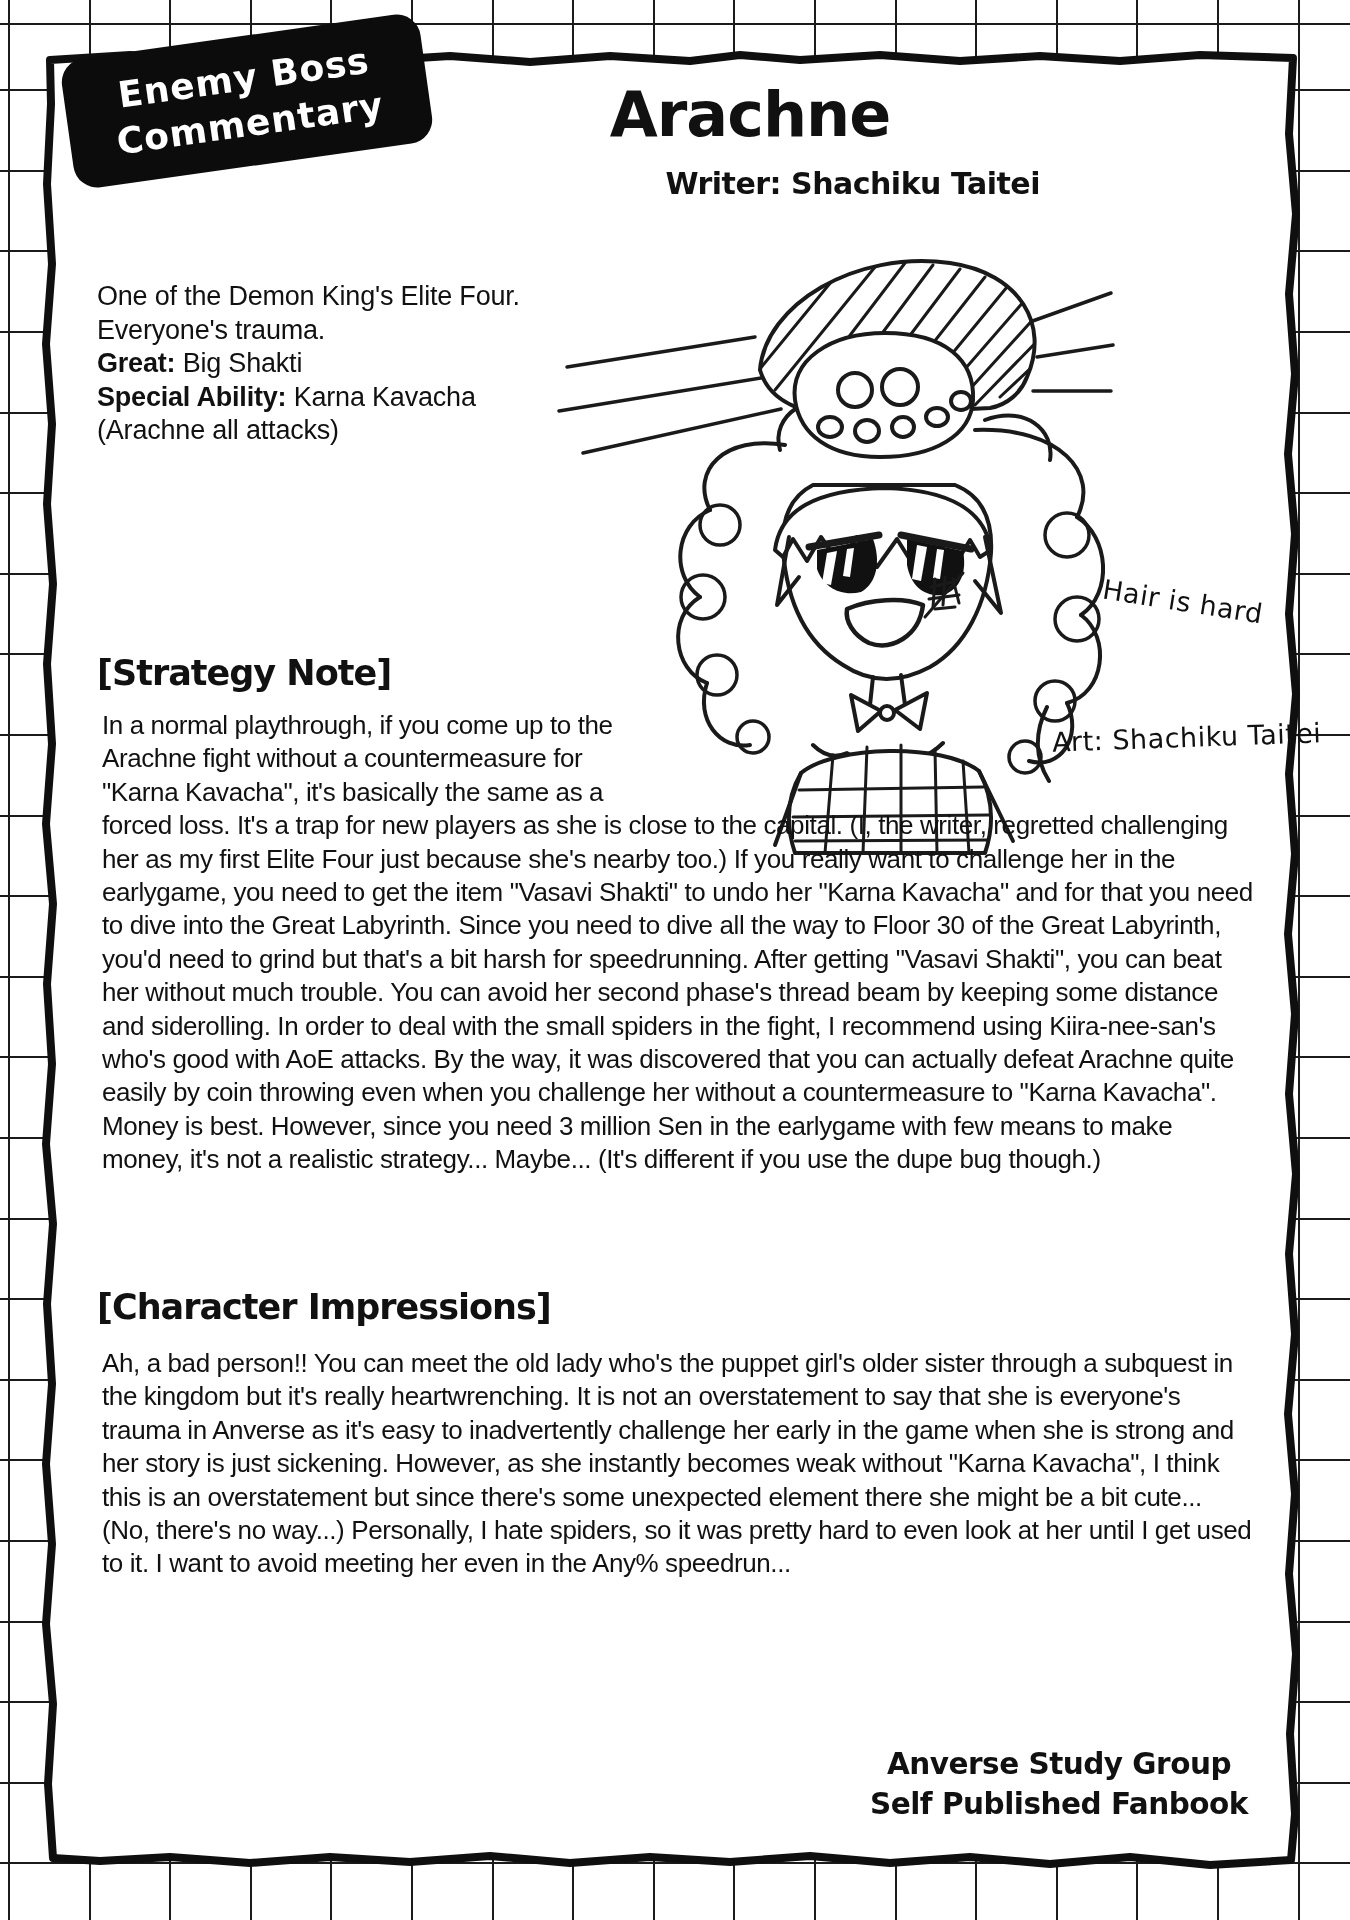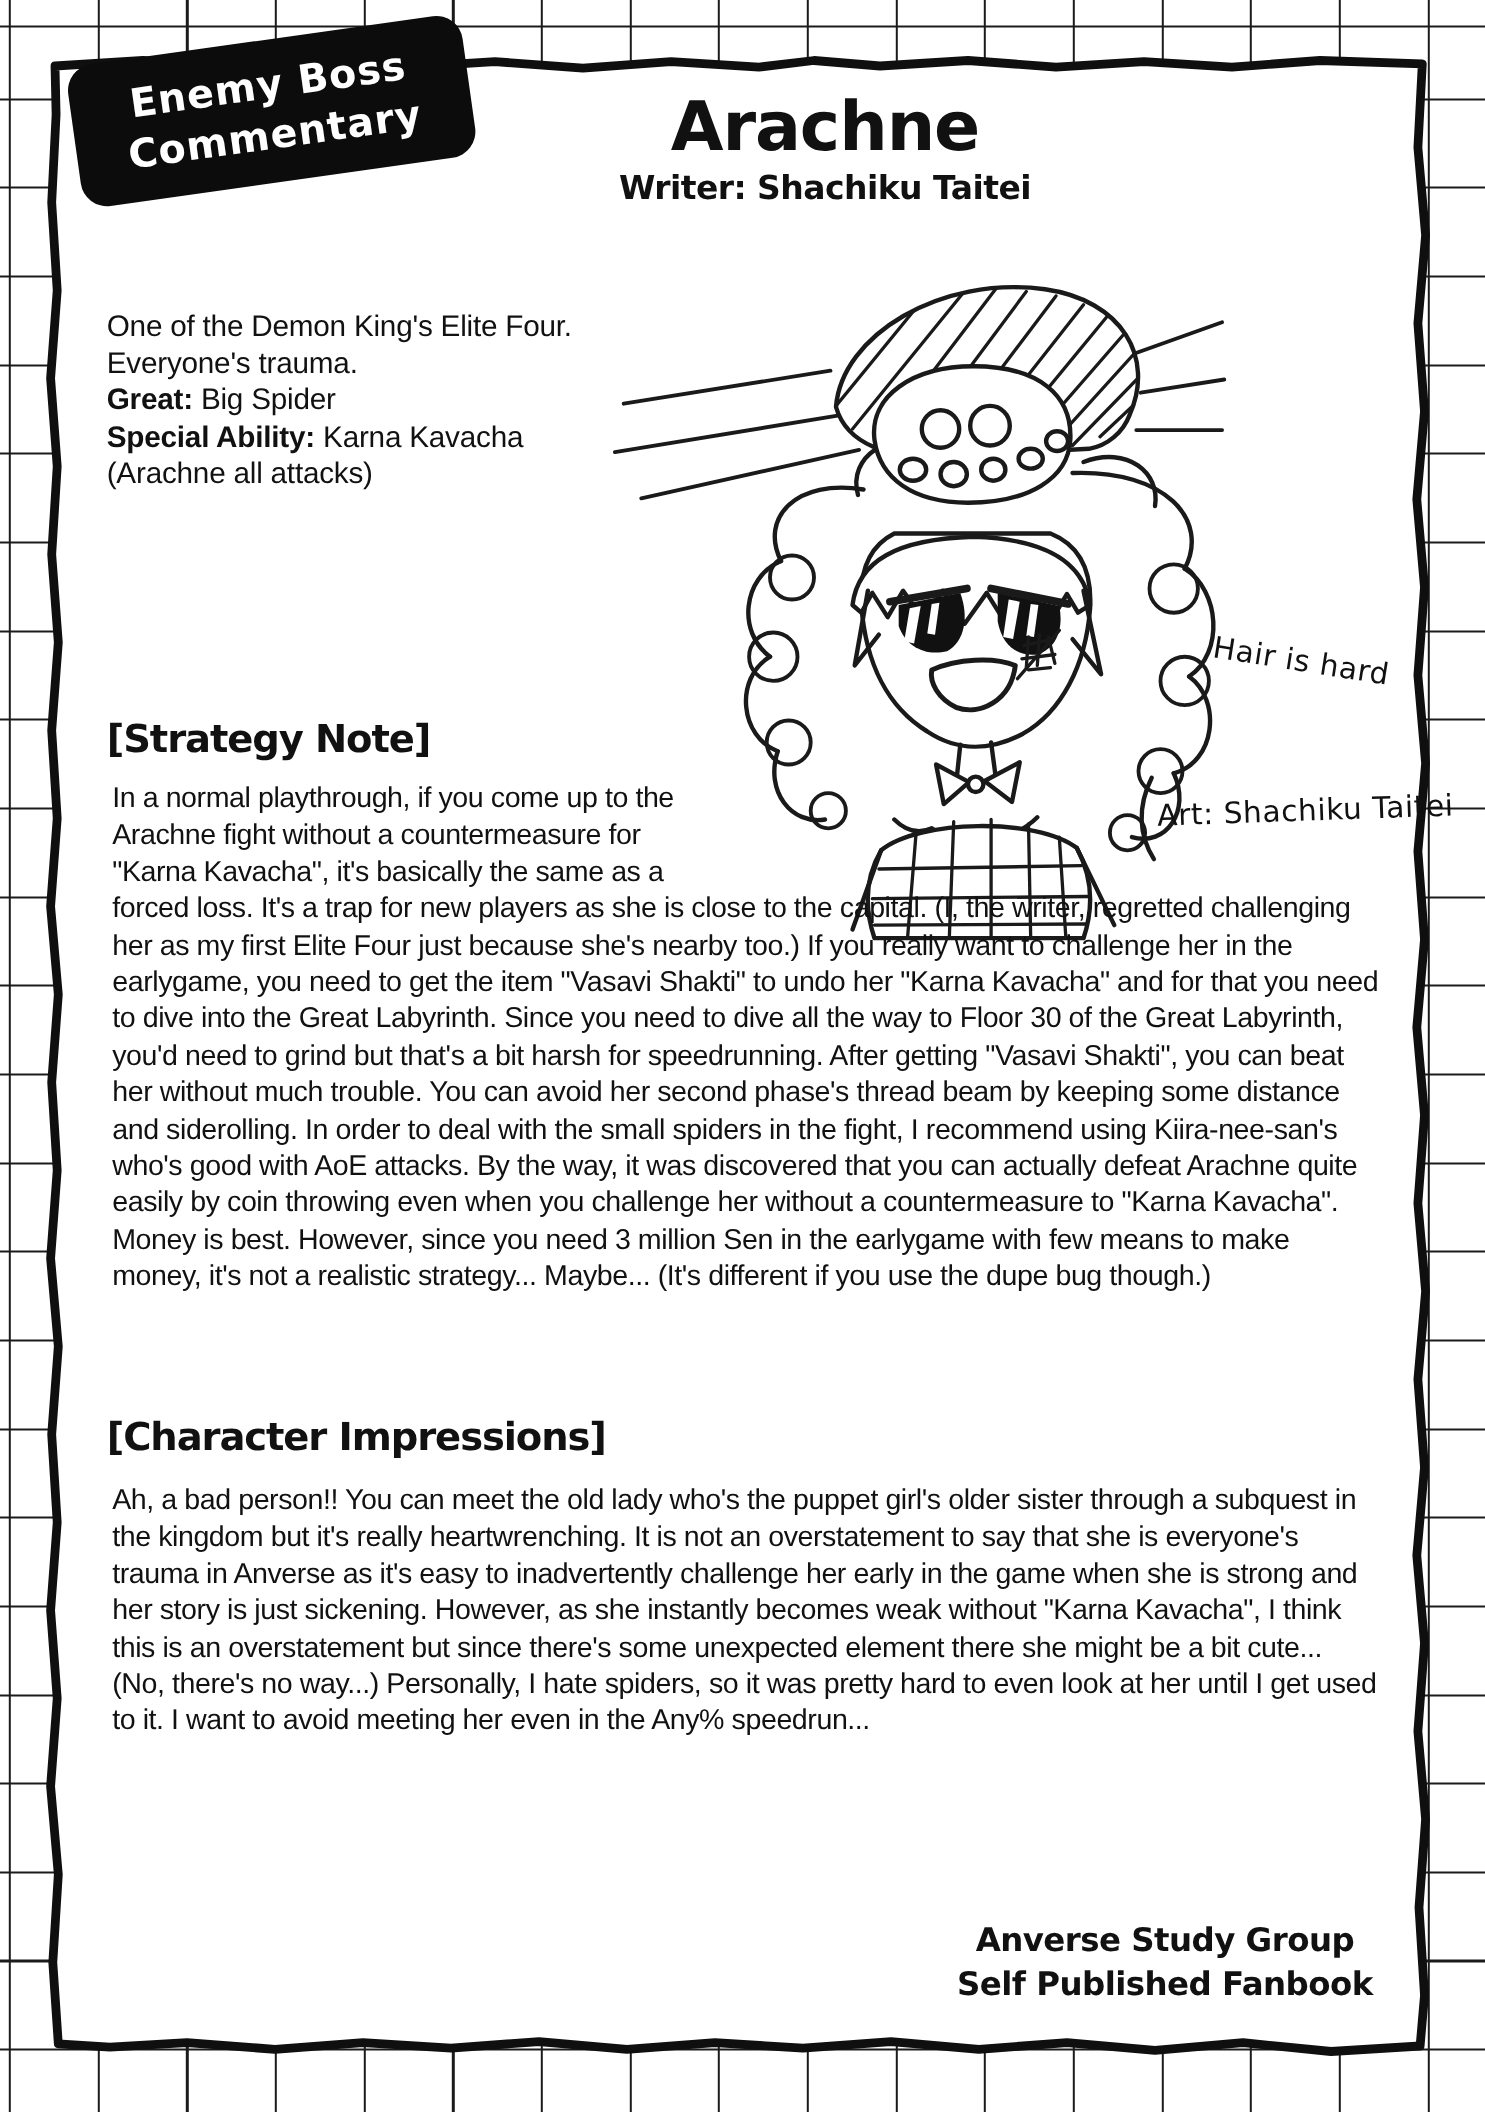--- a/index.html
+++ b/index.html
@@ -14,21 +14,21 @@
   .panel{position:absolute;left:40px;top:44px;width:1270px;height:1834px;}
   .border-svg{position:absolute;left:0;top:0;z-index:1;}
   .badge{
     position:absolute;left:26px;top:-8px;width:362px;height:130px;z-index:4;
     background:#0c0c0c;border-radius:24px;transform:rotate(-8deg);
     display:flex;flex-direction:column;align-items:center;justify-content:center;
     color:#fff;font-weight:bold;font-size:36px;line-height:46px;letter-spacing:1px;
   }
   .titlebox{position:absolute;left:420px;top:36px;width:580px;text-align:center;z-index:3;}
   .title{font-size:62px;font-weight:bold;letter-spacing:-1px;line-height:70px;}
-  .writer{font-size:30px;font-weight:bold;margin-top:4px;letter-spacing:-0.5px;}
+  .writer{font-size:30px;font-weight:bold;margin-top:16px;letter-spacing:-0.5px;text-align:right;}
   .profile{
     position:absolute;left:57px;top:236px;width:448px;z-index:3;
     font-family:"Liberation Sans",sans-serif;font-size:27px;line-height:33.5px;letter-spacing:-0.2px;
   }
   .profile .b{font-weight:bold;}
   .illu{position:absolute;left:515px;top:161px;z-index:2;}
   .hair-note{
     position:absolute;left:1062px;top:542px;z-index:3;font-size:27px;letter-spacing:0.5px;
     transform:rotate(9deg);white-space:nowrap;
   }
@@ -72,21 +72,21 @@
       <div>Commentary</div>
     </div>
 
     <div class="titlebox">
       <div class="title">Arachne</div>
       <div class="writer">Writer: Shachiku Taitei</div>
     </div>
 
     <div class="profile">
       <div>One of the Demon King's Elite Four. Everyone's trauma.</div>
-      <div><span class="b">Great:</span> <span>Big Spider</span></div>
+      <div><span class="b">Great:</span> <span>Big Shakti</span></div>
       <div><span class="b">Special Ability:</span> <span>Karna Kavacha</span></div>
       <div>(Arachne all attacks)</div>
     </div>
 
     <svg class="illu" width="560" height="650" viewBox="0 0 560 650">
       <g fill="none" stroke="#1a1a1a" stroke-width="4" stroke-linecap="round" stroke-linejoin="round">
 
         <g stroke-width="3.5">
           <path d="M 12 162 L 200 132"></path>
           <path d="M 4 206 L 212 172"></path>

